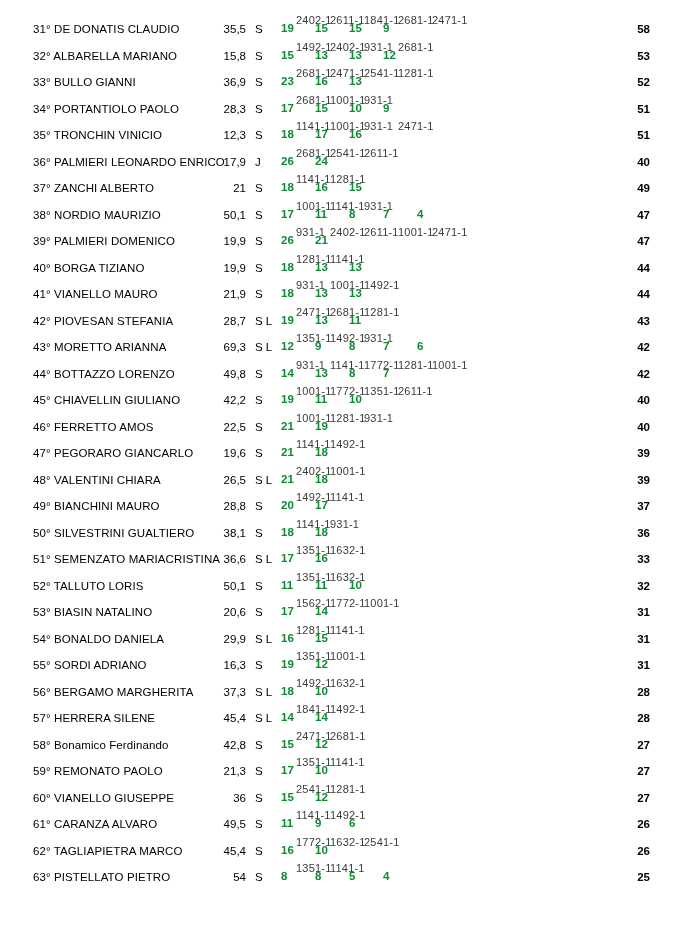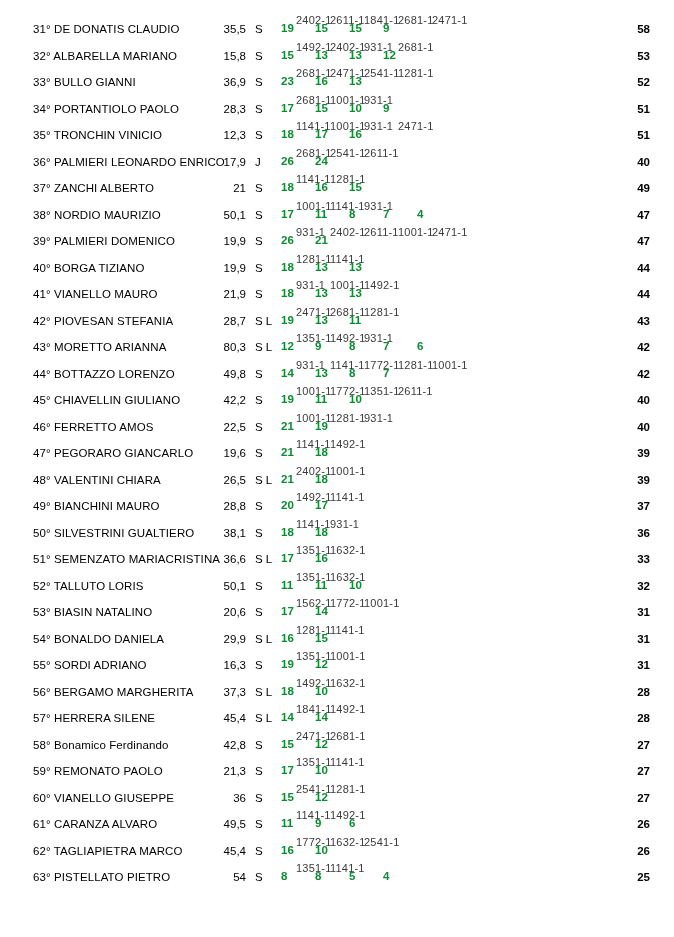--- a/index.html
+++ b/index.html
@@ -196,21 +196,21 @@
       <div class="row">
         <div class="rank">42°  PIOVESAN STEFANIA</div>
         <div class="age">28,7</div>
         <div class="cat">S L</div>
         <div class="codes"><span>2471-1</span><span>2681-1</span><span>1281-1</span></div>
         <div class="scores"><span>19</span><span>13</span><span>11</span></div>
         <div class="total">43</div>
       </div>
       <div class="row">
         <div class="rank">43°  MORETTO ARIANNA</div>
-        <div class="age">80,3</div>
+        <div class="age">69,3</div>
         <div class="cat">S L</div>
         <div class="codes"><span>1351-1</span><span>1492-1</span><span>931-1</span></div>
         <div class="scores"><span>12</span><span>9</span><span>8</span><span>7</span><span>6</span></div>
         <div class="total">42</div>
       </div>
       <div class="row">
         <div class="rank">44°  BOTTAZZO LORENZO</div>
         <div class="age">49,8</div>
         <div class="cat">S</div>
         <div class="codes"><span>931-1</span><span>1141-1</span><span>1772-1</span><span>1281-1</span><span>1001-1</span></div>

